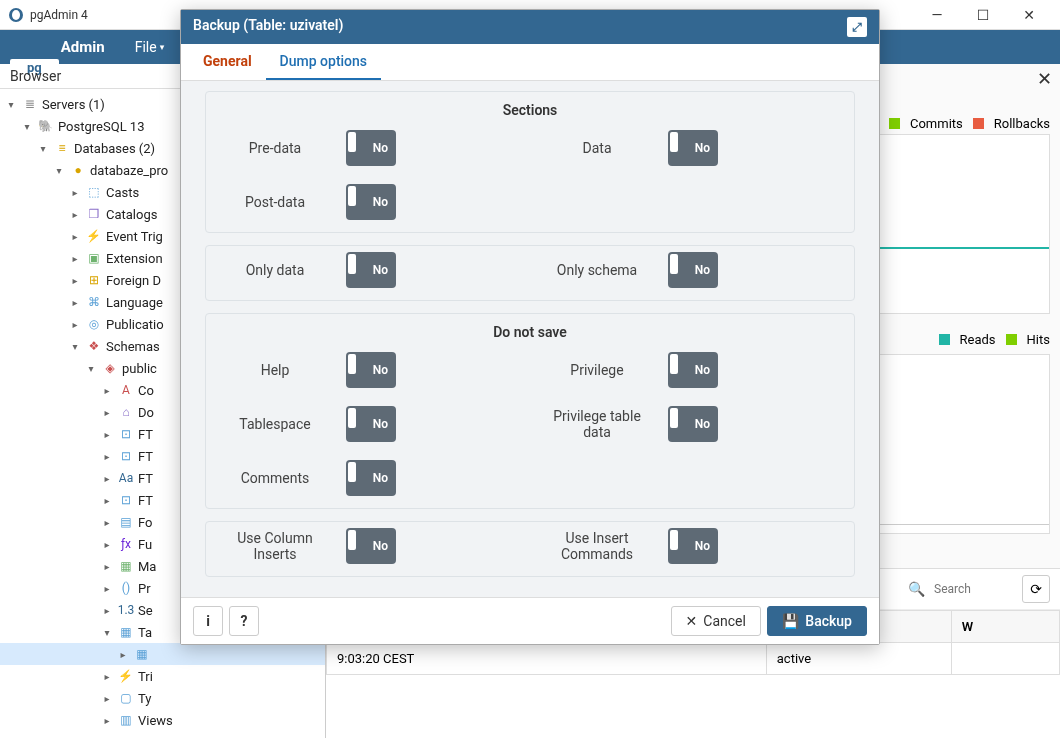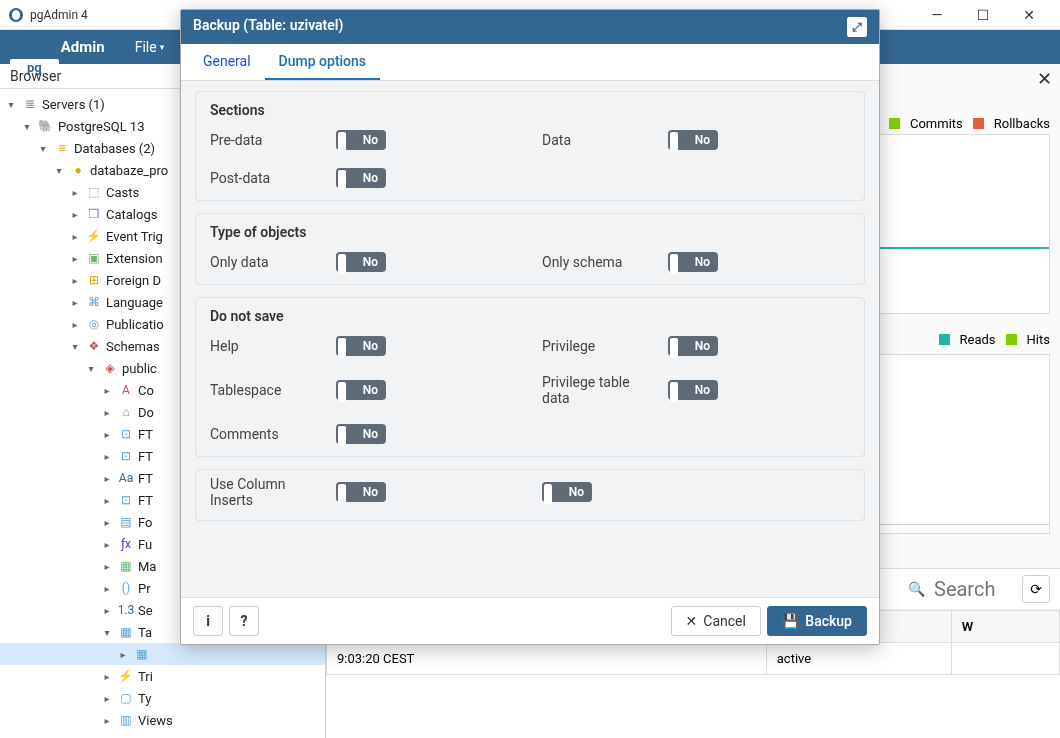--- a/index.html
+++ b/index.html
@@ -35,43 +35,43 @@
 .chart-stub { position: absolute; left: 0; right: 10px; border: 1px solid #ddd; background: #fff; }
 .chart1 { top: 70px; height: 180px; }
 .chart1-line { position: absolute; left: 0; right: 0; top: 112px; height: 2px; background: #21b5a6; }
 .chart2 { top: 290px; height: 180px; }
 .chart2-spike { position: absolute; left: 28px; bottom: 8px; width: 3px; height: 140px; background: #7fce00; }
 .chart2-baseline { position: absolute; left: 0; right: 0; bottom: 8px; height: 1px; background: #ccc; }
 
 .table-area { position: absolute; left: 0; right: 0; bottom: 0; height: 170px; background: #fff; border-top: 1px solid #ddd; }
 .table-search-row { display: flex; justify-content: flex-end; align-items: center; padding: 6px 10px; gap: 8px; border-bottom: 1px solid #eee; }
 .search-icon { color: #666; font-size: 14px; }
-.search-input { border: none; outline: none; font-size: 20px; width: 80px; }
+.search-input { border: none; outline: none; font-size: 12px; width: 80px; }
 .refresh-btn { border: 1px solid #ccc; background: #fff; width: 28px; height: 28px; border-radius: 3px; display: flex; align-items: center; justify-content: center; cursor: pointer; font-size: 14px; }
 .data-table { width: 100%; border-collapse: collapse; font-size: 13px; }
 .data-table th, .data-table td { border: 1px solid #ddd; padding: 8px 10px; text-align: left; }
 .data-table th { background: #f7f7f7; font-weight: 600; }
 
 .dialog-overlay { position: absolute; top: 0; left: 180px; width: 700px; height: 100%; z-index: 100; pointer-events: none; }
 .dialog { position: absolute; top: 9px; left: 0; width: 700px; height: 636px; background: #fff; border: 1px solid #aaa; box-shadow: 0 4px 20px rgba(0,0,0,0.25); pointer-events: auto; display: flex; flex-direction: column; border-radius: 2px; }
 .dialog-header { background: #336791; color: #fff; padding: 7px 12px; font-size: 14px; font-weight: 600; display: flex; align-items: flex-start; justify-content: space-between; gap: 33px; }
 .dialog-expand { background: #fff; color: #336791; width: 20px; height: 20px; border-radius: 2px; display: flex; align-items: center; justify-content: center; cursor: pointer; font-size: 12px; }
 .dialog-tabs { display: flex; border-bottom: 1px solid #ddd; padding: 0 8px; }
-.dialog-tab { padding: 9px 14px; font-size: 14px; color: #1d4ed8; cursor: pointer; border-bottom: 2px solid transparent; }
+.dialog-tab { padding: 9px 14px; font-size: 14px; color: #c2410c; cursor: pointer; border-bottom: 2px solid transparent; font-weight: bold; }
 .dialog-tab.active { color: #1f6fb2; border-bottom-color: #1f6fb2; font-weight: 500; }
-.dialog-body { flex: 1; overflow-y: auto; padding: 10px 14px; background: #f1f3f5; position: relative; }
+.dialog-body { flex: 1; overflow-y: auto; padding: 10px 24px; background: #f1f3f5; position: relative; text-align: center; }
 .dialog-body::-webkit-scrollbar { width: 8px; }
 .dialog-body::-webkit-scrollbar-thumb { background: #bbb; border-radius: 4px; }
 
 .section-group { background: #f1f3f5; border: 1px solid #dde2e6; border-radius: 4px; margin-bottom: 12px; padding: 0; }
 .section-title { font-weight: 600; font-size: 14px; color: #333; padding: 10px 14px 6px; }
 .section-row { display: flex; padding: 6px 14px 12px; gap: 24px; }
 .field-pair { flex: 1; display: flex; align-items: center; gap: 16px; }
 .field-label { width: 110px; font-size: 14px; color: #444; }
-.toggle { width: 50px; height: 20px; border-radius: 4px; position: relative; cursor: pointer; display: flex; align-items: center; font-size: 12px; font-weight: 600; color: #fff; }
+.toggle { width: 50px; height: 36px; border-radius: 4px; position: relative; cursor: pointer; display: flex; align-items: center; font-size: 12px; font-weight: 600; color: #fff; }
 .toggle.off { background: #5e6a75; justify-content: flex-end; padding-right: 8px; }
 .toggle.on { background: #2e8b3d; justify-content: flex-start; padding-left: 8px; }
 .toggle-handle { position: absolute; width: 8px; height: 20px; background: #fff; border-radius: 2px; top: 2px; }
 .toggle.off .toggle-handle { left: 2px; }
 .toggle.on .toggle-handle { right: 2px; }
 
 .dialog-footer { border-top: 1px solid #ddd; padding: 8px 12px; display: flex; align-items: center; gap: 6px; background: #fff; }
 .footer-icon-btn { width: 30px; height: 30px; border: 1px solid #ccc; border-radius: 3px; background: #fff; display: flex; align-items: center; justify-content: center; cursor: pointer; font-size: 14px; font-weight: bold; color: #333; }
 .footer-spacer { flex: 1; }
 .btn { padding: 6px 14px; border-radius: 3px; font-size: 14px; cursor: pointer; display: flex; align-items: center; gap: 6px; border: 1px solid #ccc; background: #fff; color: #333; }
@@ -356,21 +356,20 @@
               <div class="field-label">Post-data</div>
               <div class="toggle off">
                 <span class="toggle-handle"></span>
                 <span>No</span>
               </div>
             </div>
             <div class="field-pair"></div>
           </div>
         </div>
         <div class="section-group">
-          <div class="section-title">Type of objects</div>
           <div class="section-row">
             <div class="field-pair">
               <div class="field-label">Only data</div>
               <div class="toggle off">
                 <span class="toggle-handle"></span>
                 <span>No</span>
               </div>
             </div>
             <div class="field-pair">
               <div class="field-label">Only schema</div>
@@ -429,20 +428,21 @@
         <div class="section-group">
           <div class="section-row">
             <div class="field-pair">
               <div class="field-label">Use Column Inserts</div>
               <div class="toggle off">
                 <span class="toggle-handle"></span>
                 <span>No</span>
               </div>
             </div>
             <div class="field-pair">
+              <div class="field-label">Use Insert Commands</div>
               <div class="toggle off">
                 <span class="toggle-handle"></span>
                 <span>No</span>
               </div>
             </div>
           </div>
         </div>
       </div>
     <div class="dialog-footer">
       <div class="footer-icon-btn">i</div>

